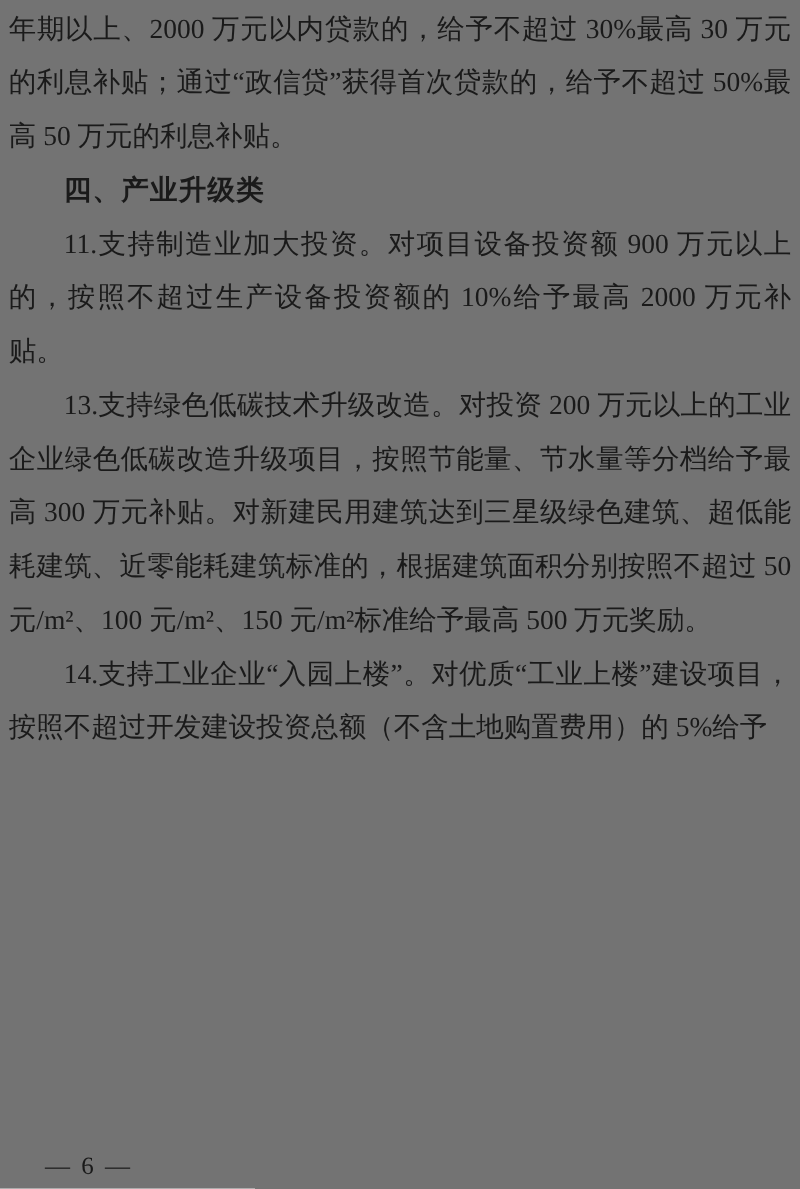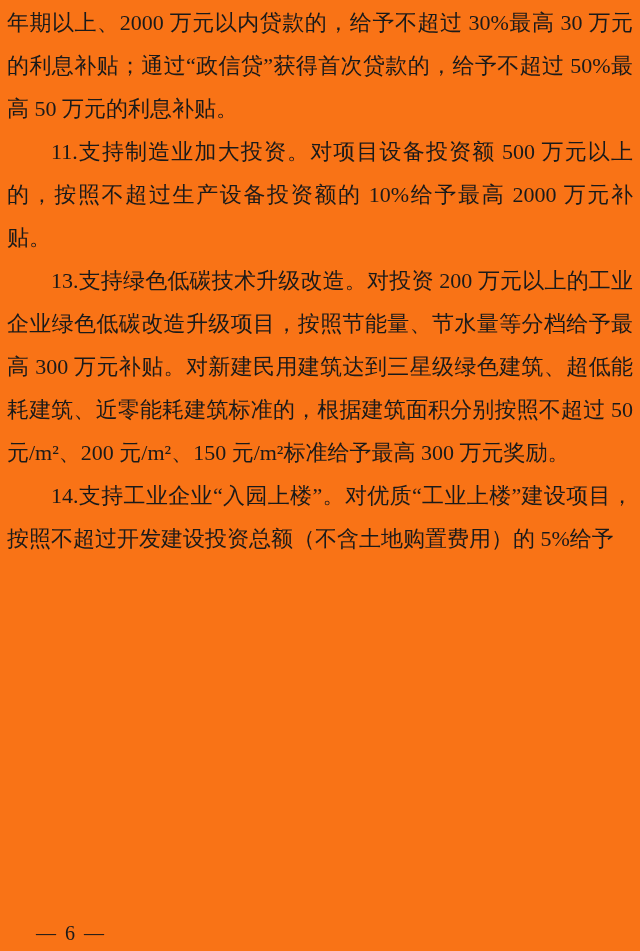--- a/index.html
+++ b/index.html
@@ -7,21 +7,21 @@
     padding: 0;
     background: #ffffff;
   }
   .page {
     position: relative;
     width: 640px;
     height: 951px;
     box-sizing: border-box;
     padding: 1px 7px 0 7px;
     overflow: hidden;
-    background: #f97316;
+    background: #737373;
     color: #1a1a1a;
     font-family: "Liberation Serif", "DejaVu Serif", serif;
   }
   .para {
     margin: 0;
     font-size: 22px;
     line-height: 43px;
     text-align: justify;
     text-indent: 2em;
     word-break: break-all;
@@ -49,25 +49,26 @@
   }
 </style>
 </head>
 <body>
 
 <div class="page">
 
   <p class="para continuation">年期以上、2000 万元以内贷款的，给予不超过 30%最高 30 万元的利息补贴；通过“政信贷”获得首次贷款的，给予不超过 50%最高 50 万元的利息补贴。</p>
 
 
+  <h2 class="heading">四、产业升级类</h2>
 
-  <p class="para">11.支持制造业加大投资。对项目设备投资额 500 万元以上的，按照不超过生产设备投资额的 10%给予最高 2000 万元补贴。</p>
+  <p class="para">11.支持制造业加大投资。对项目设备投资额 900 万元以上的，按照不超过生产设备投资额的 10%给予最高 2000 万元补贴。</p>
 
 
-  <p class="para">13.支持绿色低碳技术升级改造。对投资 200 万元以上的工业企业绿色低碳改造升级项目，按照节能量、节水量等分档给予最高 300 万元补贴。对新建民用建筑达到三星级绿色建筑、超低能耗建筑、近零能耗建筑标准的，根据建筑面积分别按照不超过 50 元/m²、200 元/m²、150 元/m²标准给予最高 300 万元奖励。</p>
+  <p class="para">13.支持绿色低碳技术升级改造。对投资 200 万元以上的工业企业绿色低碳改造升级项目，按照节能量、节水量等分档给予最高 300 万元补贴。对新建民用建筑达到三星级绿色建筑、超低能耗建筑、近零能耗建筑标准的，根据建筑面积分别按照不超过 50 元/m²、100 元/m²、150 元/m²标准给予最高 500 万元奖励。</p>
 
   <p class="para">14.支持工业企业“入园上楼”。对优质“工业上楼”建设项目，按照不超过开发建设投资总额（不含土地购置费用）的 5%给予</p>
 
   <div class="footer">
     <span>— 6 —</span>
   </div>
 
 </div>
 
 </body></html>

